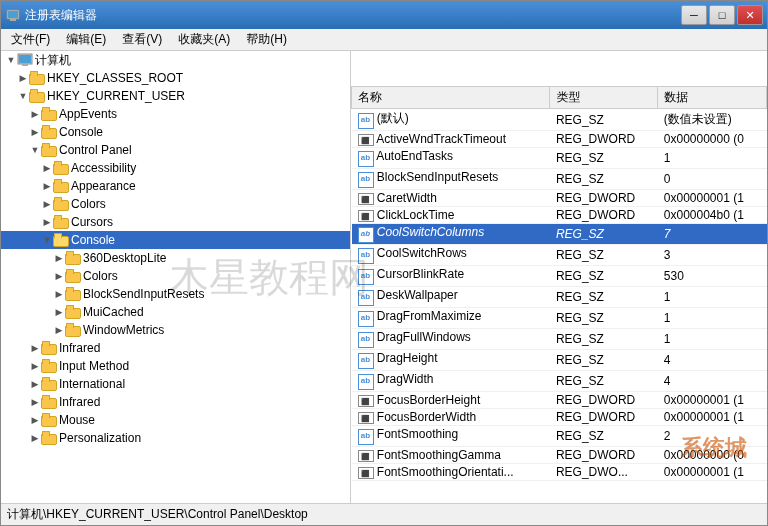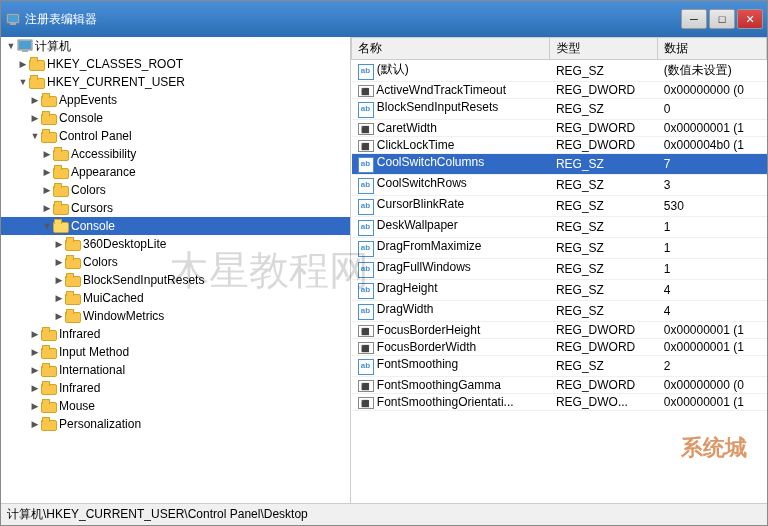--- a/index.html
+++ b/index.html
@@ -17,21 +17,21 @@
       width: 768px;
       height: 526px;
       border: 1px solid #888;
       display: flex;
       flex-direction: column;
       background: #f0f0f0;
     }
 
     .title-bar {
       background: linear-gradient(to bottom, #4a90d9, #2a6db5);
-      height: 36px;
+      height: 28px;
       display: flex;
       align-items: center;
       padding: 0 4px;
       flex-shrink: 0;
     }
 
     .title-bar-icon {
       width: 16px;
       height: 16px;
       margin-right: 4px;
@@ -161,20 +161,21 @@
 
     .registry-table {
       flex: 1;
       overflow-y: auto;
       overflow-x: auto;
     }
 
     table {
       width: 100%;
       border-collapse: collapse;
+      margin-top: 35px;
     }
 
     thead th {
       background: #f0f0f0;
       border: 1px solid #ccc;
       padding: 2px 6px;
       text-align: left;
       font-weight: normal;
       font-size: 12px;
       position: sticky;
@@ -182,20 +183,21 @@
       white-space: nowrap;
     }
 
     tbody tr {
       cursor: default;
     }
 
     tbody tr.selected {
       background: #316ac5;
       color: white;
+      font-style: italic;
     }
 
     tbody td {
       border-bottom: 1px solid #f0f0f0;
       padding: 1px 6px;
       font-size: 12px;
       white-space: nowrap;
     }
 
     
@@ -334,20 +336,27 @@
       </svg>
     </div>
     <span class="title-bar-text">注册表编辑器</span>
     <div class="title-bar-buttons">
       <div class="tb-btn">─</div>
       <div class="tb-btn">□</div>
       <div class="tb-btn close">✕</div>
     </div>
   </div>
 
+  <div class="menu-bar">
+    <div class="menu-item">文件(F)</div>
+    <div class="menu-item">编辑(E)</div>
+    <div class="menu-item">查看(V)</div>
+    <div class="menu-item">收藏夹(A)</div>
+    <div class="menu-item">帮助(H)</div>
+  </div>
 
   <div class="main-content" style="position:relative;">
 
     <div class="watermark">木星教程网</div>
     <div class="watermark2">系统城</div>
 
     <div class="tree-panel">
 
       <div class="tree-item">
         <span class="tree-indent" style="width:4px;"></span>
@@ -567,20 +576,25 @@
     <td><span class="ab-icon">ab</span> (默认)</td>
     <td>REG_SZ</td>
     <td>(数值未设置)</td>
   </tr>
               <tr>
     <td><span class="dword-icon">⬛</span> ActiveWndTrackTimeout</td>
     <td>REG_DWORD</td>
     <td>0x00000000 (0</td>
   </tr>
               <tr>
+    <td><span class="ab-icon">ab</span> AutoEndTasks</td>
+    <td>REG_SZ</td>
+    <td>1</td>
+  </tr>
+              <tr>
     <td><span class="ab-icon">ab</span> BlockSendInputResets</td>
     <td>REG_SZ</td>
     <td>0</td>
   </tr>
               <tr>
     <td><span class="dword-icon">⬛</span> CaretWidth</td>
     <td>REG_DWORD</td>
     <td>0x00000001 (1</td>
   </tr>
               <tr>

